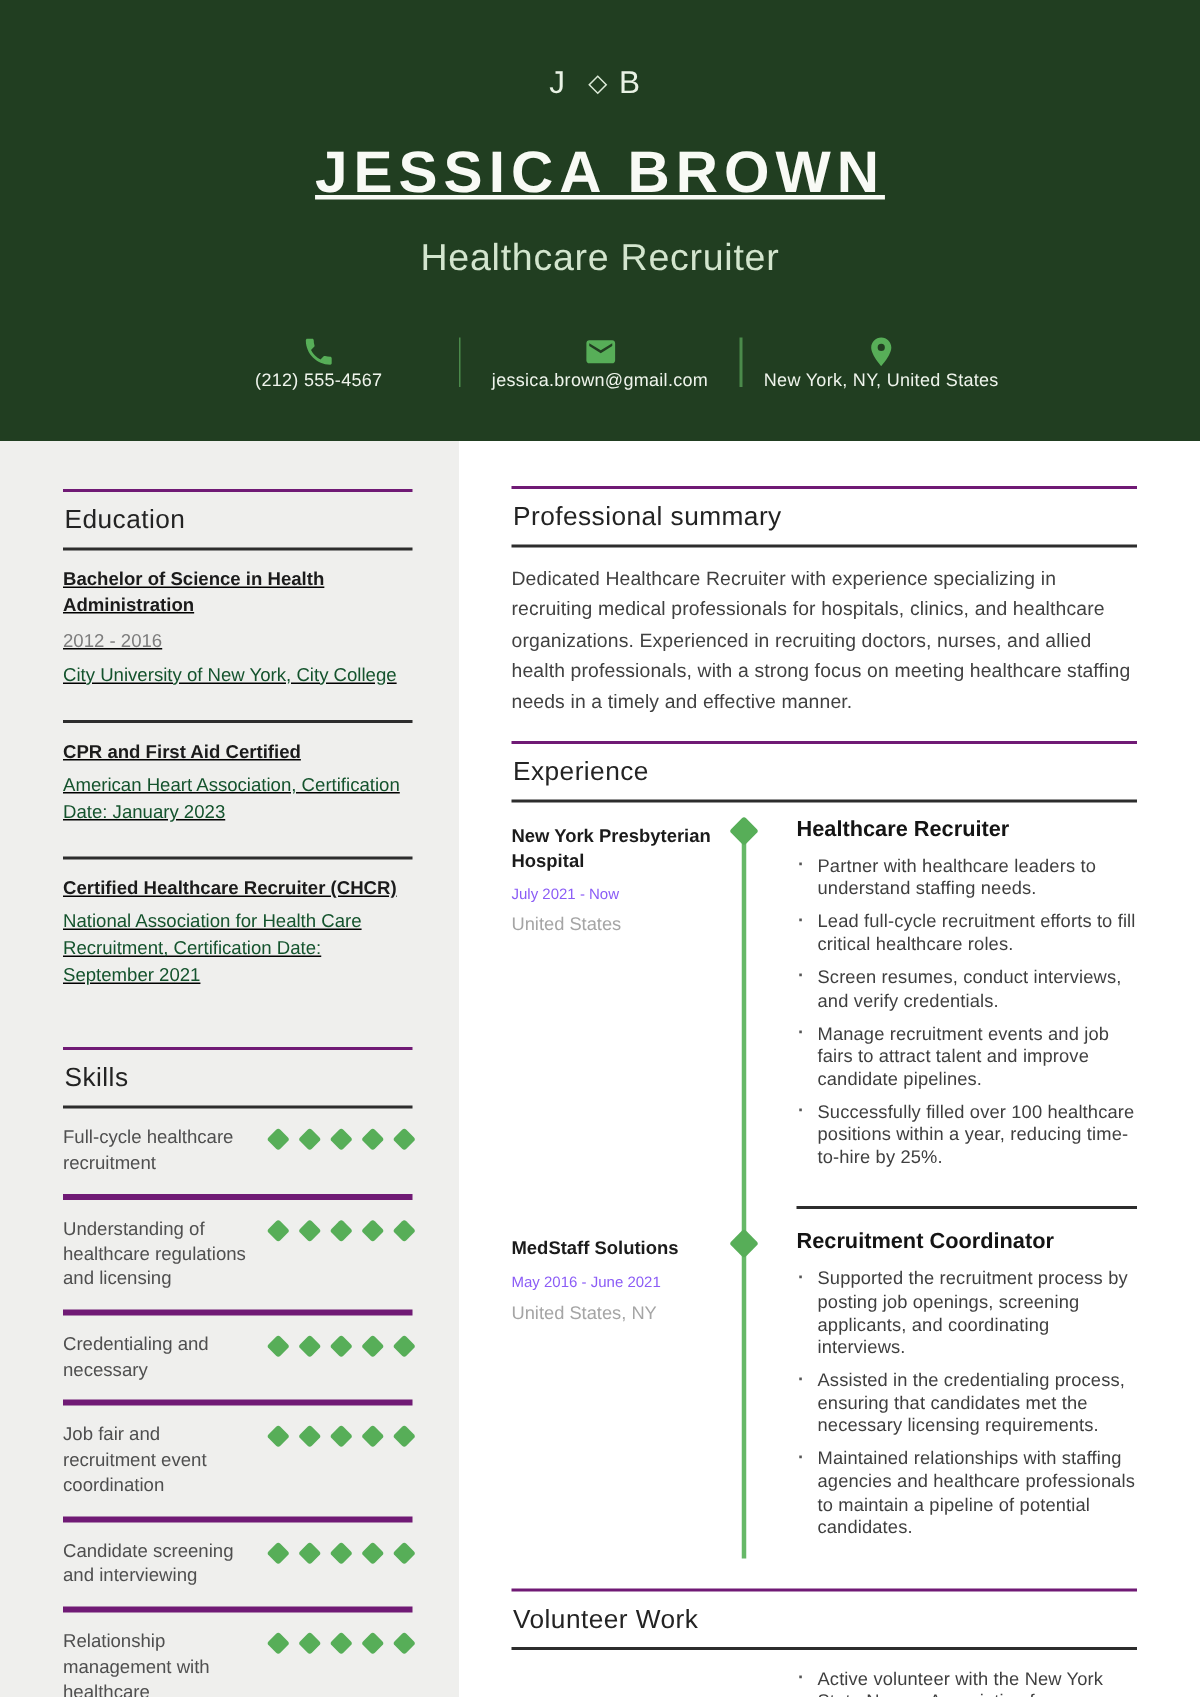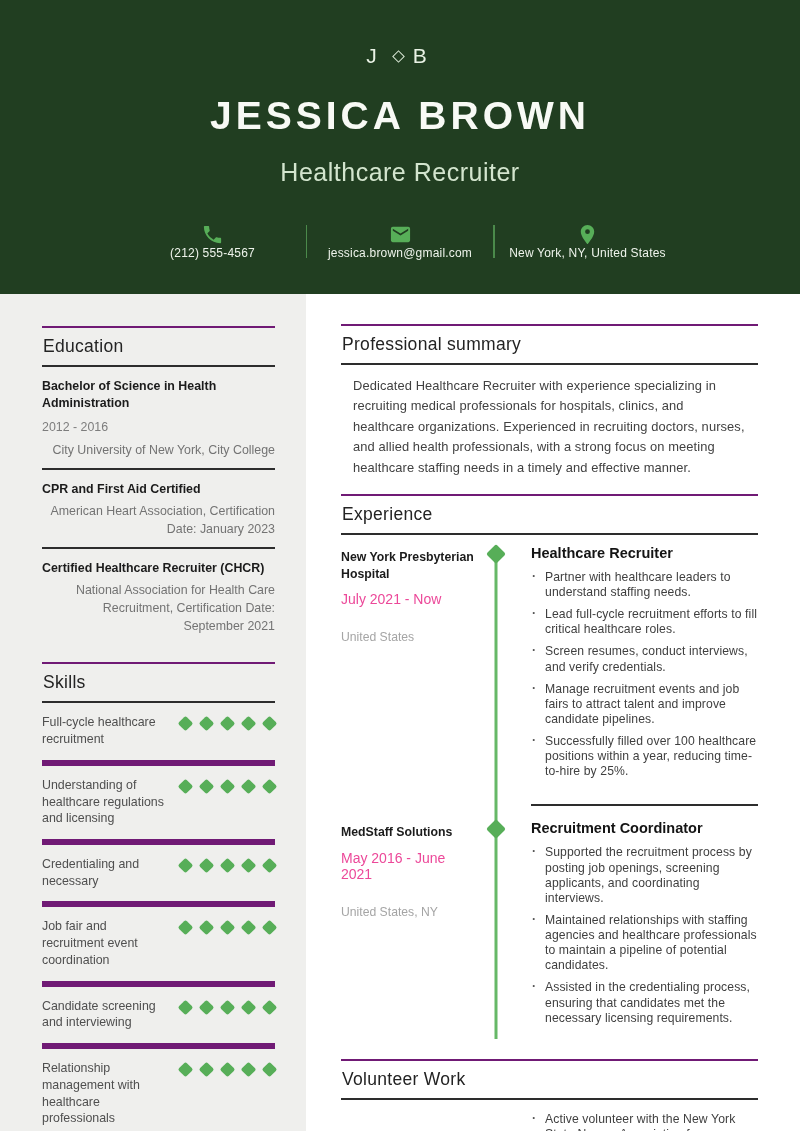--- a/index.html
+++ b/index.html
@@ -5,62 +5,62 @@
   * { margin:0; padding:0; box-sizing:border-box; }
   html,body { background:#ffffff; }
   body { font-family:"Liberation Sans","DejaVu Sans",sans-serif; }
   .page { width:800px; min-height:1131px; margin:0 auto; display:flex; flex-direction:column; background:#ffffff; }
 
   
   .header { background:#213e21; color:#f2f6ef; text-align:center; padding:44px 40px 34px; }
   .monogram { font-size:21px; letter-spacing:7px; color:#e9f2e5; font-weight:300;
               display:flex; align-items:center; justify-content:center; gap:10px; }
   .mono-diamond { width:9px; height:9px; border:1.5px solid #dcead8; transform:rotate(45deg); display:inline-block; }
-  .name { font-size:39px; font-weight:800; letter-spacing:4px; color:#f8faf5; margin-top:26px; }
+  .name { font-size:39px; font-weight:800; letter-spacing:4px; color:#f8faf5; margin-top:26px;text-decoration:underline; }
   .subtitle { font-size:25px; font-weight:400; color:#d3e5ce; margin-top:20px; letter-spacing:0.5px; }
 
   .contact-row { margin-top:36px; display:flex; justify-content:center; align-items:stretch; }
   .contact-item { width:186px; display:flex; flex-direction:column; align-items:center; }
   .contact-item svg { width:23px; height:23px; fill:#57ae58; }
   .contact-text { font-size:12px; color:#eff4ec; letter-spacing:0.2px; white-space:nowrap; }
   .contact-sep { width:1.5px; background:#4b8a4b; margin:2px 0; }
 
   
   .bodyrow { display:flex; flex:1; align-items:stretch; }
   .sidebar { width:306px; background:#efefed; padding:32px 31px 40px 42px; }
   .main { flex:1; background:#ffffff; padding:30px 42px 40px 35px; }
 
   .sec-heading { border-top:2px solid #701a75; border-bottom:2px solid #2d2d2d;
                  padding:8px 1px; font-size:17.5px; font-weight:500; color:#232323; letter-spacing:0.3px; }
 
   
-  .edu-entry { padding:11px 0 8px; border-bottom:2px solid #2d2d2d; }
+  .edu-entry { padding:11px 0 20px; border-bottom:2px solid #2d2d2d;text-decoration:underline; }
   .edu-entry.last { border-bottom:none; margin-bottom:18px; }
   .edu-title { font-size:12.4px; font-weight:700; color:#1b1b1b; line-height:1.4; }
   .edu-dates { font-size:12.4px; color:#7d7d7d; margin-top:6px; line-height:1.45; }
-  .edu-inst  { font-size:12.4px; color:#737373; margin-top:5px; line-height:1.45;text-align:right; }
+  .edu-inst  { font-size:12.4px; color:#14532d; margin-top:5px; line-height:1.45; }
 
   
   .skill-row { display:flex; justify-content:space-between; gap:8px;
-               padding:11px 0 12px; border-bottom:6px solid #701a75; }
+               padding:11px 0 12px; border-bottom:4px solid #701a75; }
   .skill-label { font-size:12.4px; color:#4f4f4f; line-height:1.35; width:128px; }
   .sk-diamonds { display:flex; gap:10px; padding-top:4px; }
   .sk-diamonds span { width:11px; height:11px; background:#57ae58; transform:rotate(45deg); border-radius:2px; flex:none; }
 
   
-  .summary-text { font-size:12.9px; color:#414141; line-height:1.58; margin:11px 12px 16px; letter-spacing:0.1px; }
+  .summary-text { font-size:12.9px; color:#414141; line-height:1.58; margin:11px 0 16px; letter-spacing:0.1px; }
   .exp-section { margin-top:14px; }
 
   
   .exp-grid { display:grid; grid-template-columns:136px 38px 1fr; }
   .exp-entry { display:contents; }
   .exp-meta { padding-top:14px; }
   .exp-company { font-size:12.3px; font-weight:700; color:#1b1b1b; line-height:1.4; }
-  .exp-dates { font-size:14px; color:#ec4899; margin-top:8px; }
-  .exp-loc { font-size:12.2px; color:#a5a5a5; margin-top:23px; }
+  .exp-dates { font-size:10px; color:#8b5cf6; margin-top:8px; }
+  .exp-loc { font-size:12.2px; color:#a5a5a5; margin-top:7px; }
   .exp-tl { position:relative; padding-top:10px; }
   .tl-diamond { width:14px; height:14px; background:#57ae58; transform:rotate(45deg); border-radius:2px; margin:2px auto 0; position:relative; z-index:2; }
   .tl-line { position:absolute; left:50%; transform:translateX(-50%); width:3px; background:#66b867; top:14px; bottom:4px; z-index:1; }
   .exp-entry.connect .tl-line { bottom:-26px; }
   .exp-details { padding:10px 0 10px 16px; }
   .exp-role { font-size:14.5px; font-weight:700; color:#141414; margin-bottom:9px; }
   .bullet { position:relative; padding-left:14px; font-size:12.2px; color:#3f3f3f; line-height:1.24; margin-bottom:7px; letter-spacing:0.1px; }
   .bullet::before { content:"·"; position:absolute; left:1px; top:-1px; color:#555; font-weight:700; }
   .exp-divider { grid-column:3; border-top:2px solid #2d2d2d; margin:8px 0 4px 16px; }
 
@@ -239,22 +239,22 @@
               <div class="exp-dates">May 2016 - June 2021</div>
               <div class="exp-loc">United States, NY</div>
             </div>
             <div class="exp-tl">
               <div class="tl-diamond"></div>
               <div class="tl-line"></div>
             </div>
             <div class="exp-details">
               <div class="exp-role">Recruitment Coordinator</div>
               <div class="bullet">Supported the recruitment process by posting job openings, screening applicants, and coordinating interviews.</div>
+              <div class="bullet">Assisted in the credentialing process, ensuring that candidates met the necessary licensing requirements.</div>
               <div class="bullet">Maintained relationships with staffing agencies and healthcare professionals to maintain a pipeline of potential candidates.</div>
-              <div class="bullet">Assisted in the credentialing process, ensuring that candidates met the necessary licensing requirements.</div>
             </div>
           </div>
 
         </div>
       </section>
 
       <section class="vol-section">
         <h2 class="sec-heading">Volunteer Work</h2>
         <div class="vol-grid">
           <div></div>

